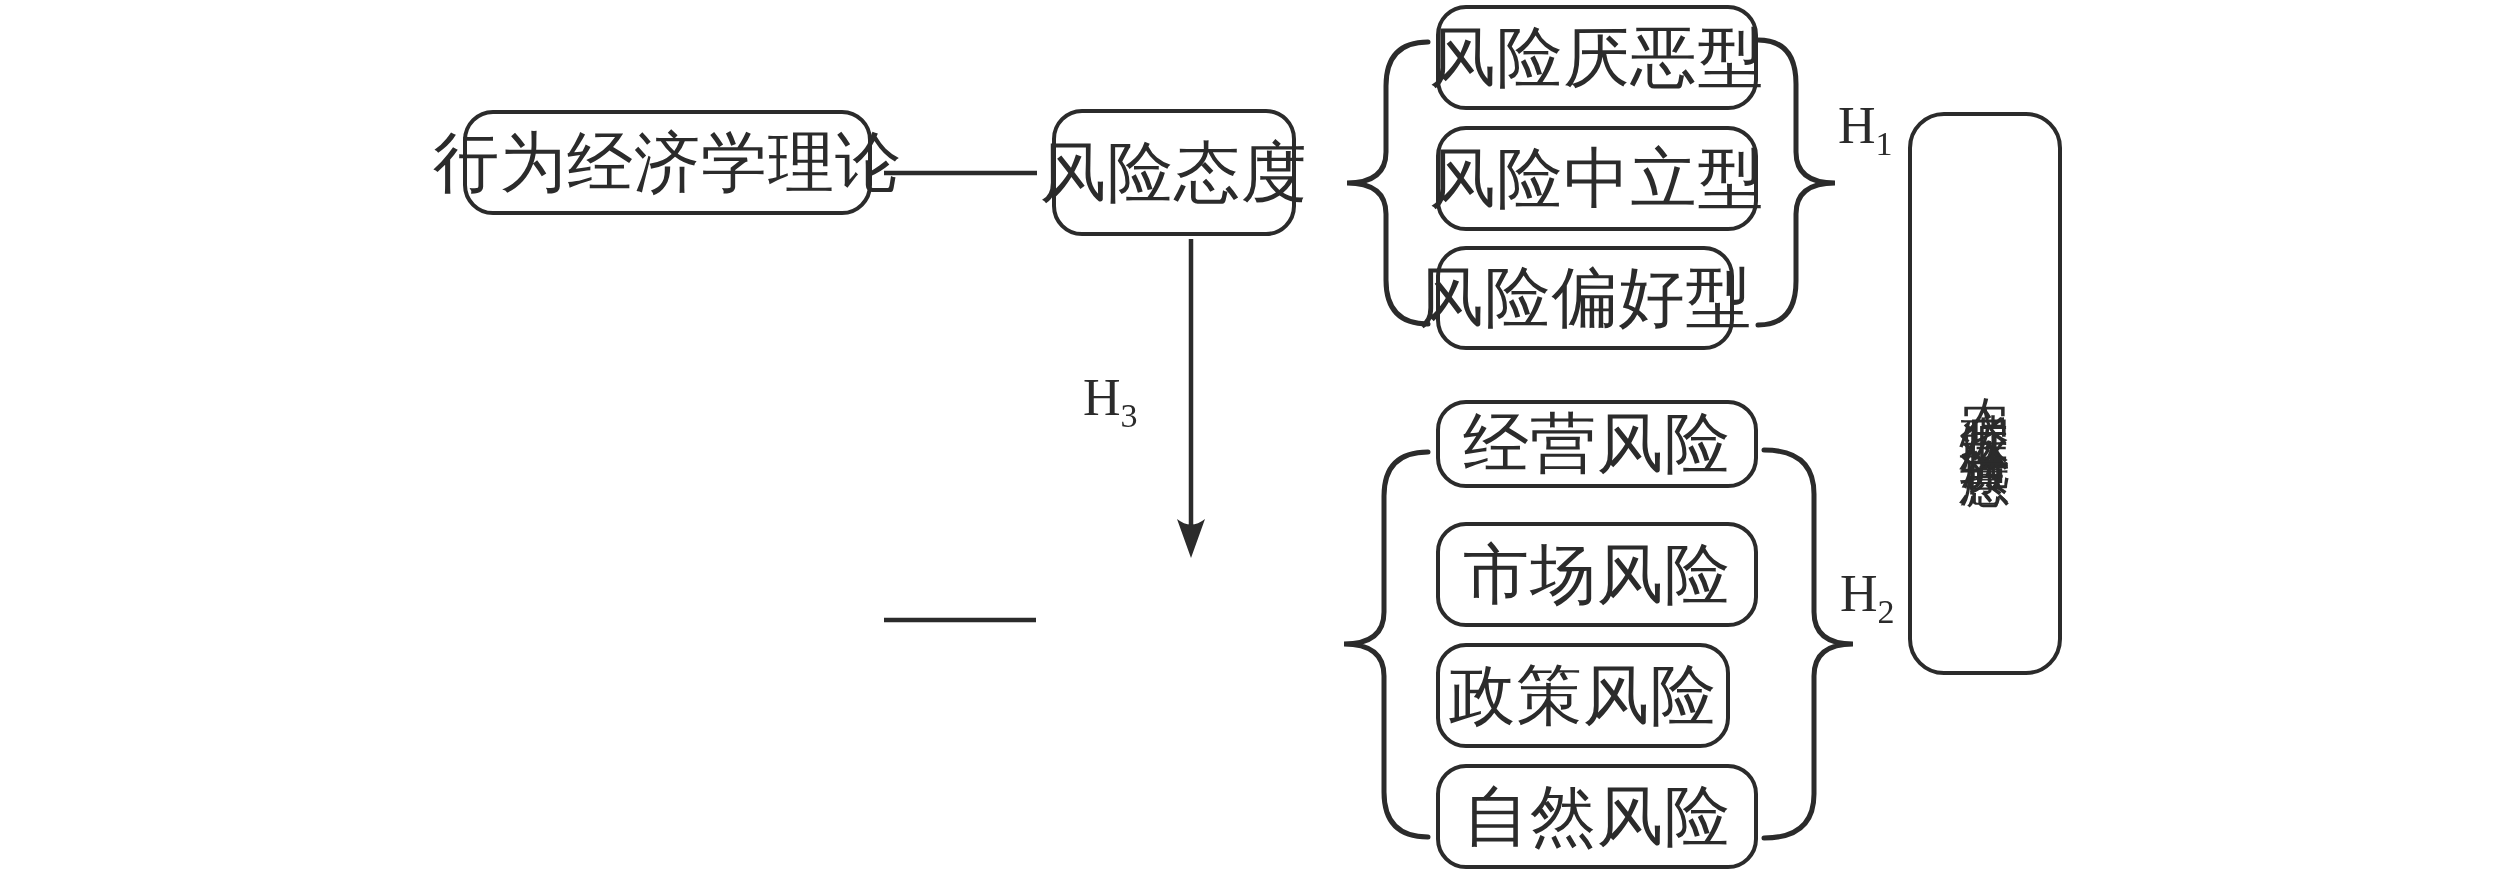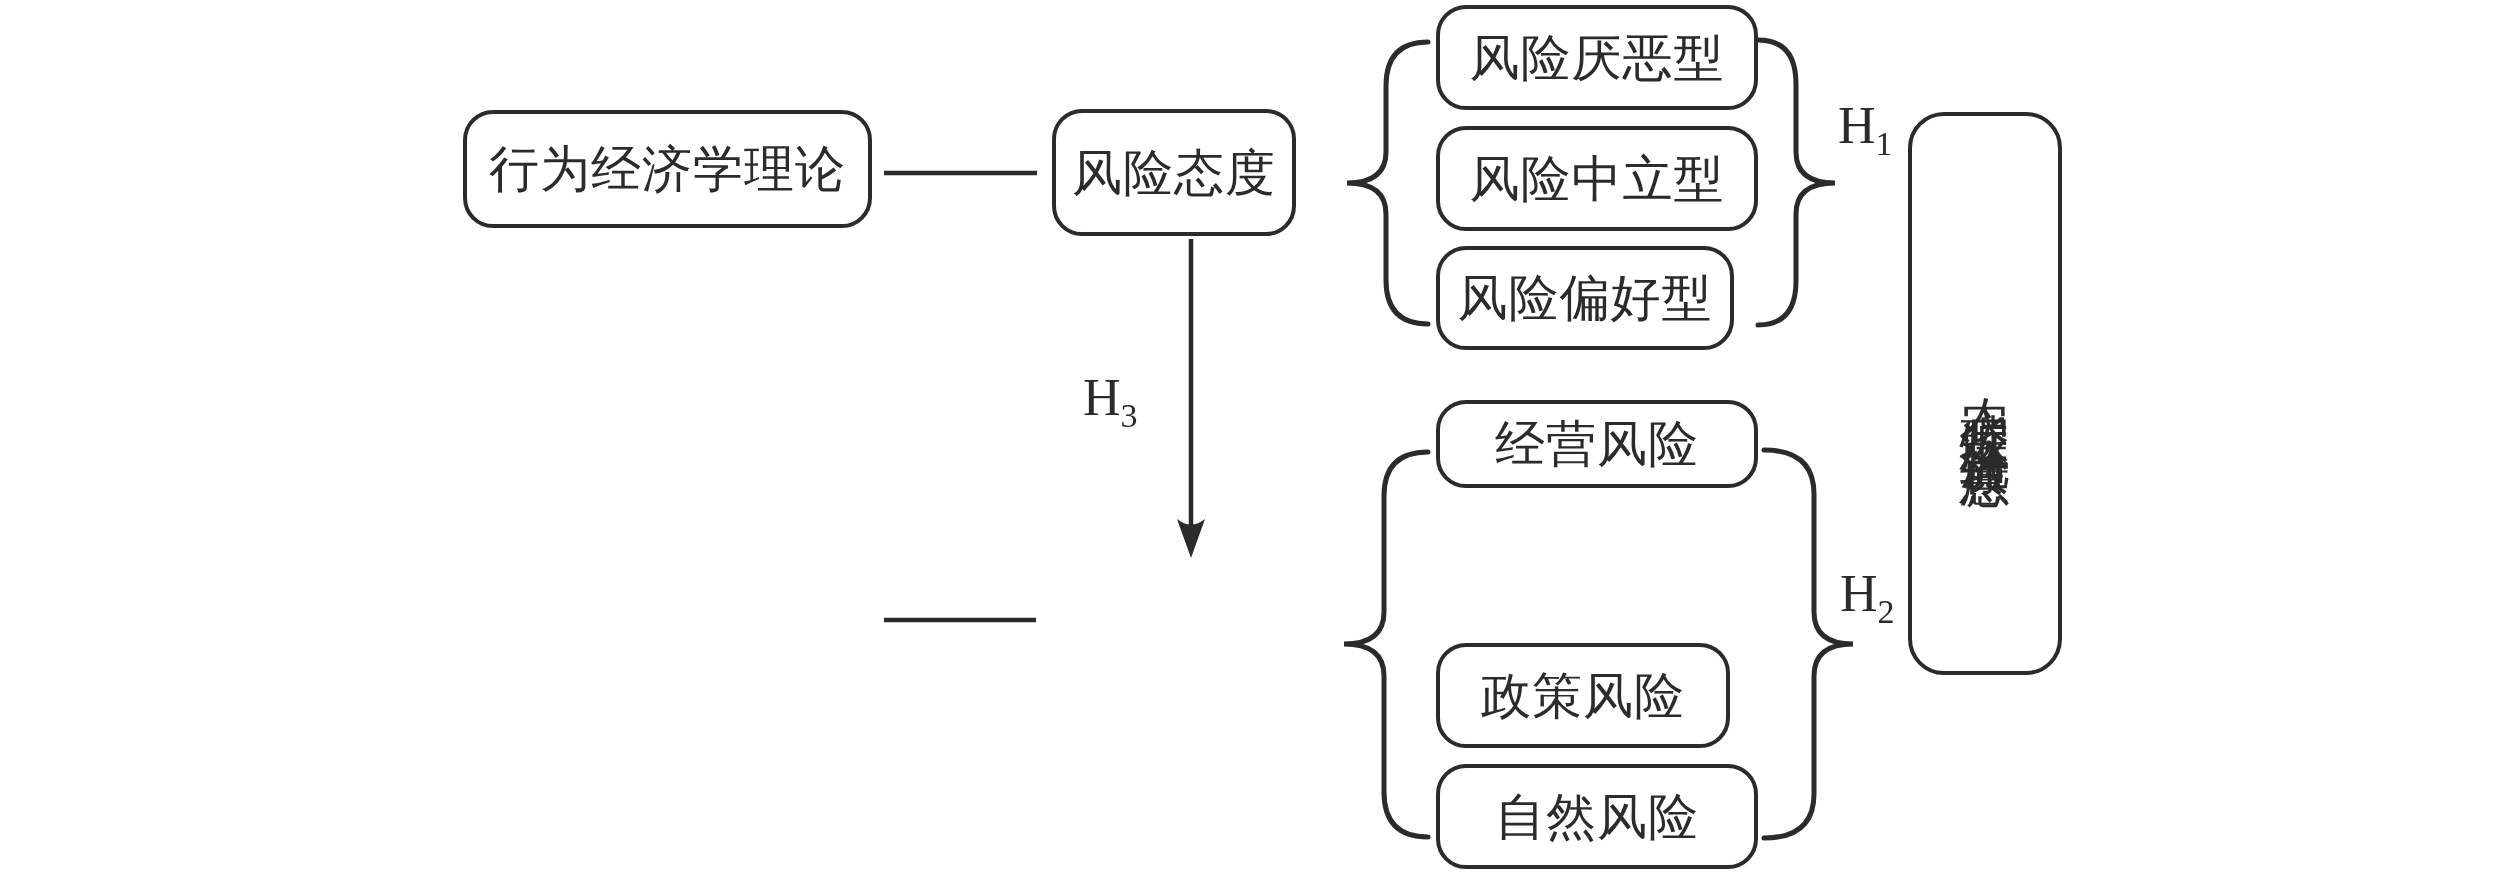--- a/index.html
+++ b/index.html
@@ -22,29 +22,29 @@
   }
   .node{
     position:absolute;
     box-sizing:border-box;
     border:4px solid var(--ink);
     border-radius:30px;
     background:var(--bg);
     display:flex;
     align-items:center;
     justify-content:center;
-    font-size:50px;
+    font-size:66px;
     line-height:1;
     letter-spacing:1px;
     white-space:nowrap;
     z-index:2;
   }
   .node span{display:block;}
   
-  .n-behavioral{left:463px;top:110px;width:409px;height:118px;}
+  .n-behavioral{left:463px;top:110px;width:409px;height:105px;}
   .n-attitude  {left:1052px;top:109px;width:244px;height:127px;}
   .n-averse    {left:1436px;top:5px;  width:322px;height:105px;}
   .n-neutral   {left:1436px;top:126px;width:322px;height:105px;}
   .n-prefer    {left:1436px;top:246px;width:298px;height:104px;}
   .n-ptheory   {left:463px;top:557px;width:409px;height:128px;}
   .n-perception{left:1051px;top:556px;width:281px;height:129px;}
   .n-operational{left:1436px;top:400px;width:322px;height:88px;}
   .n-market    {left:1436px;top:522px;width:322px;height:105px;}
   .n-policy    {left:1436px;top:643px;width:294px;height:105px;}
   .n-natural   {left:1436px;top:764px;width:322px;height:105px;}
@@ -122,20 +122,23 @@
   </div>
   <div class="node n-neutral">
     <span>风险中立型</span>
   </div>
   <div class="node n-prefer">
     <span>风险偏好型</span>
   </div>
   <div class="node n-operational">
     <span>经营风险</span>
   </div>
+  <div class="node n-market">
+    <span>市场风险</span>
+  </div>
   <div class="node n-policy">
     <span>政策风险</span>
   </div>
   <div class="node n-natural">
     <span>自然风险</span>
   </div>
   <div class="node n-outcome">
     <span>农户碳汇林流转意愿</span>
   </div>
 

